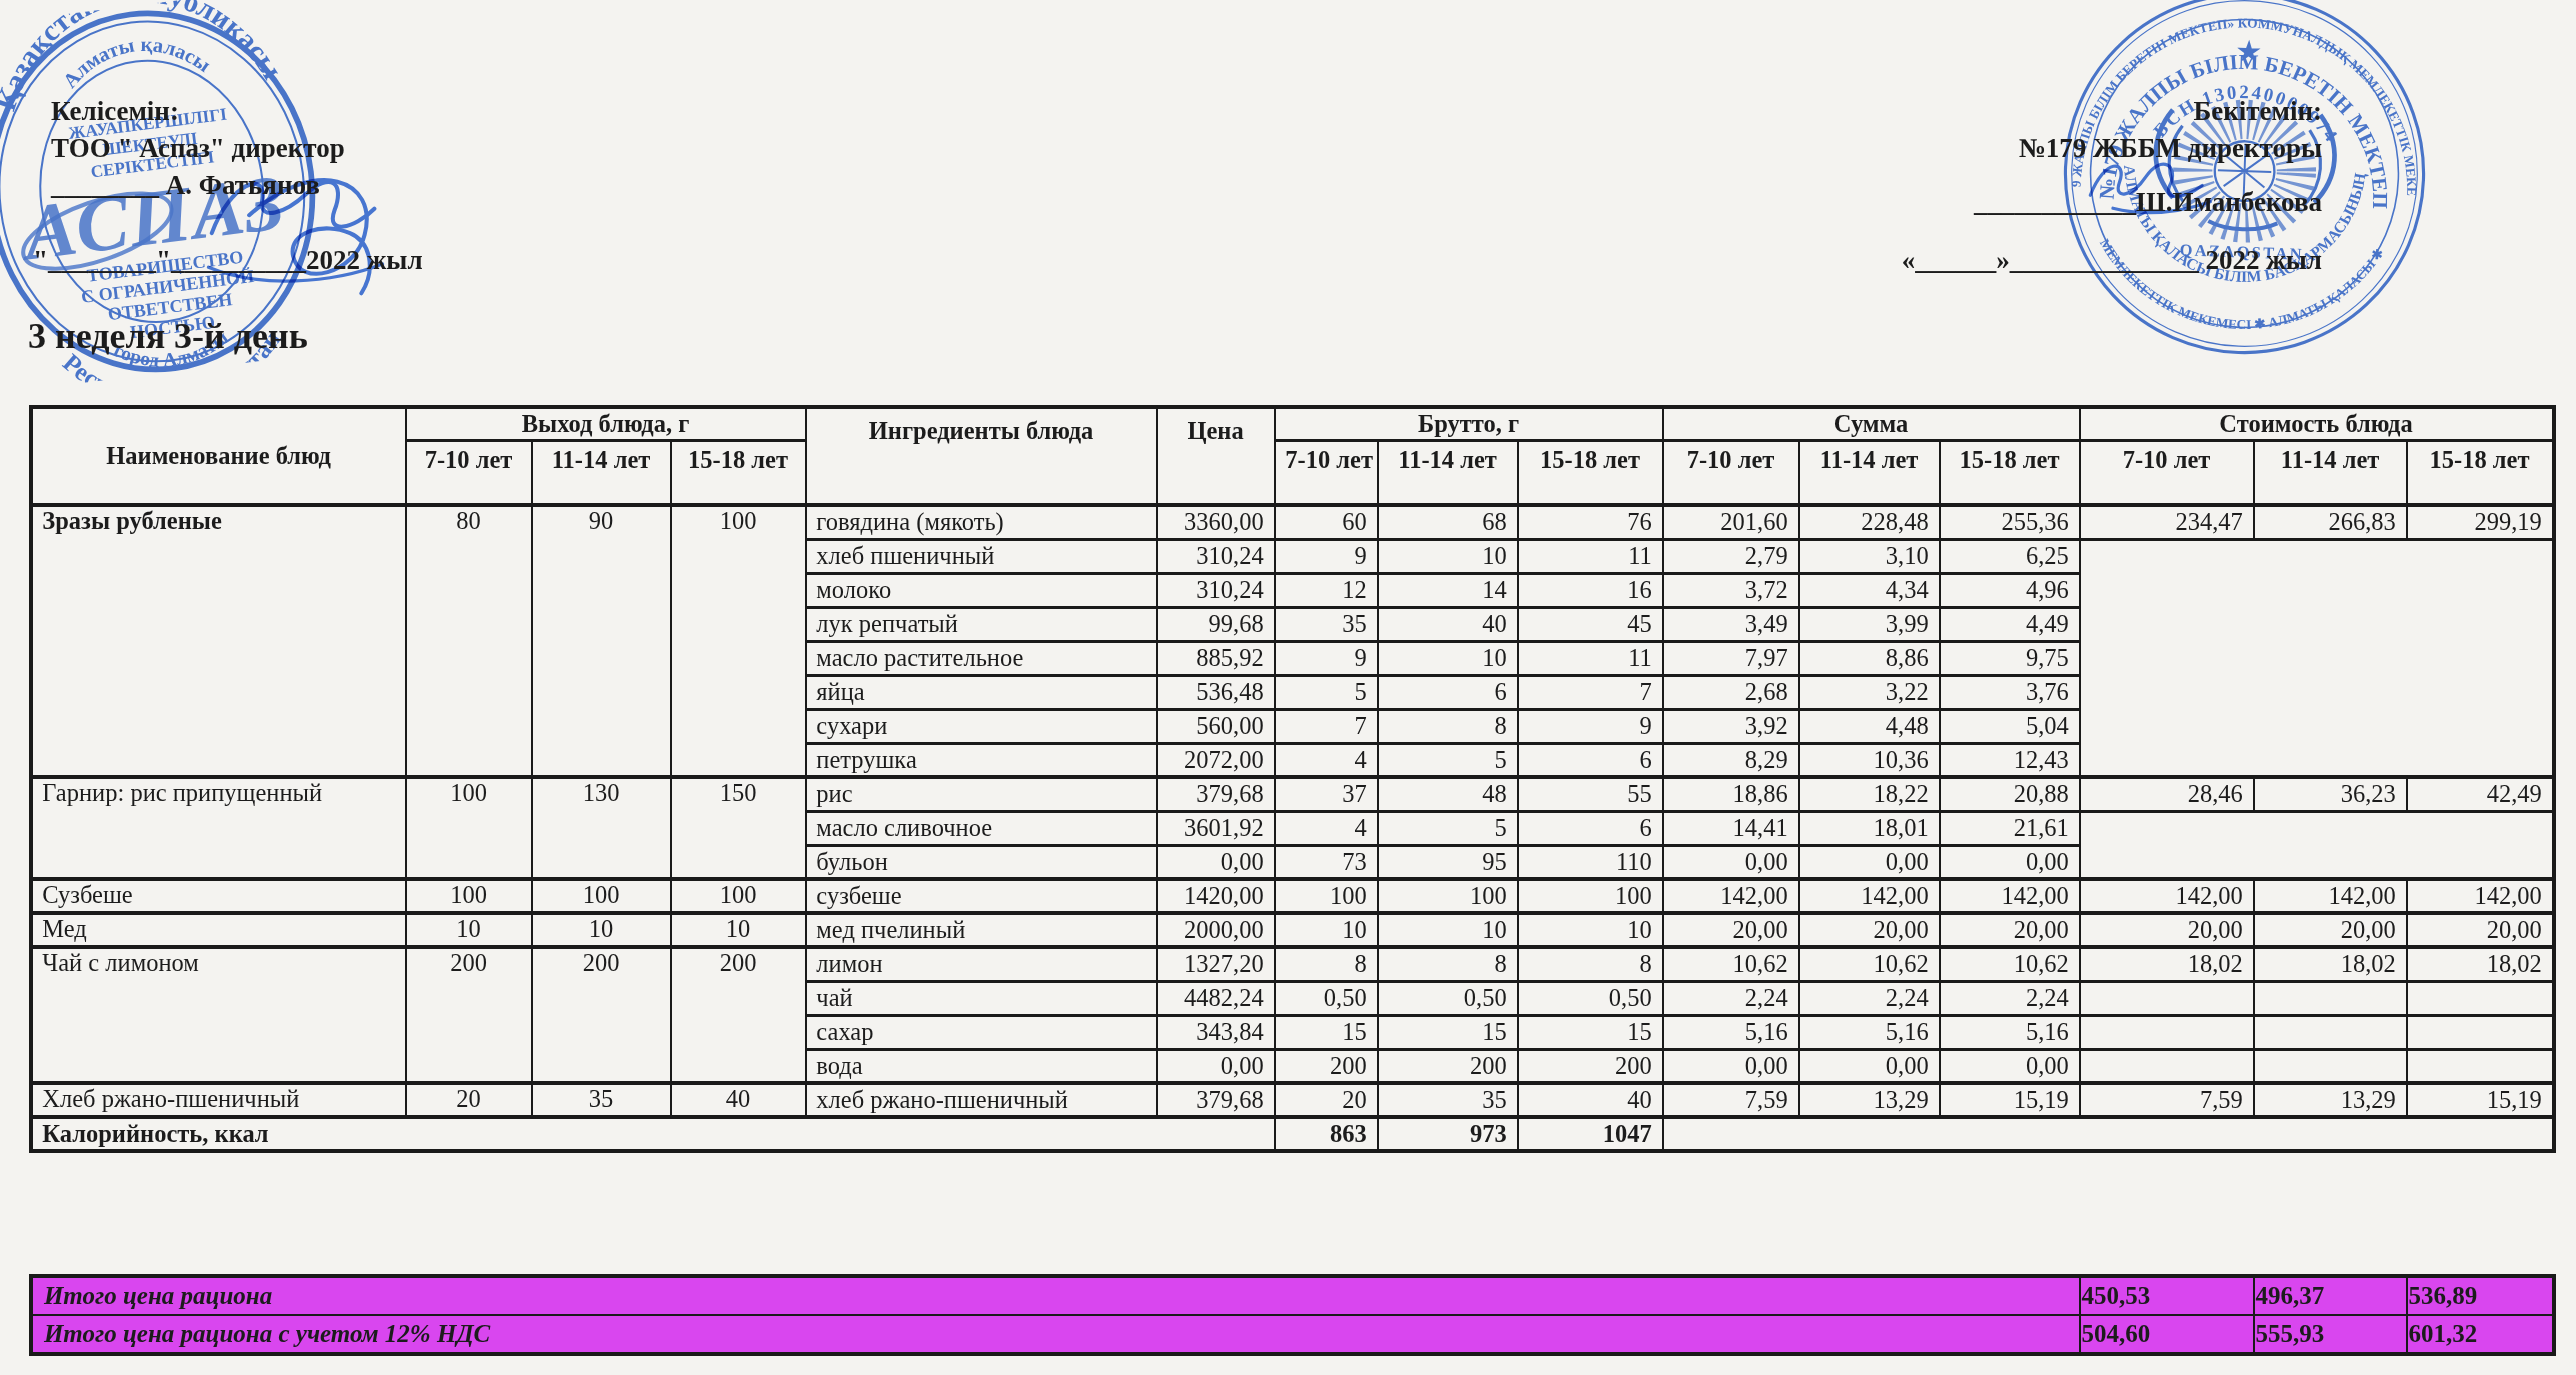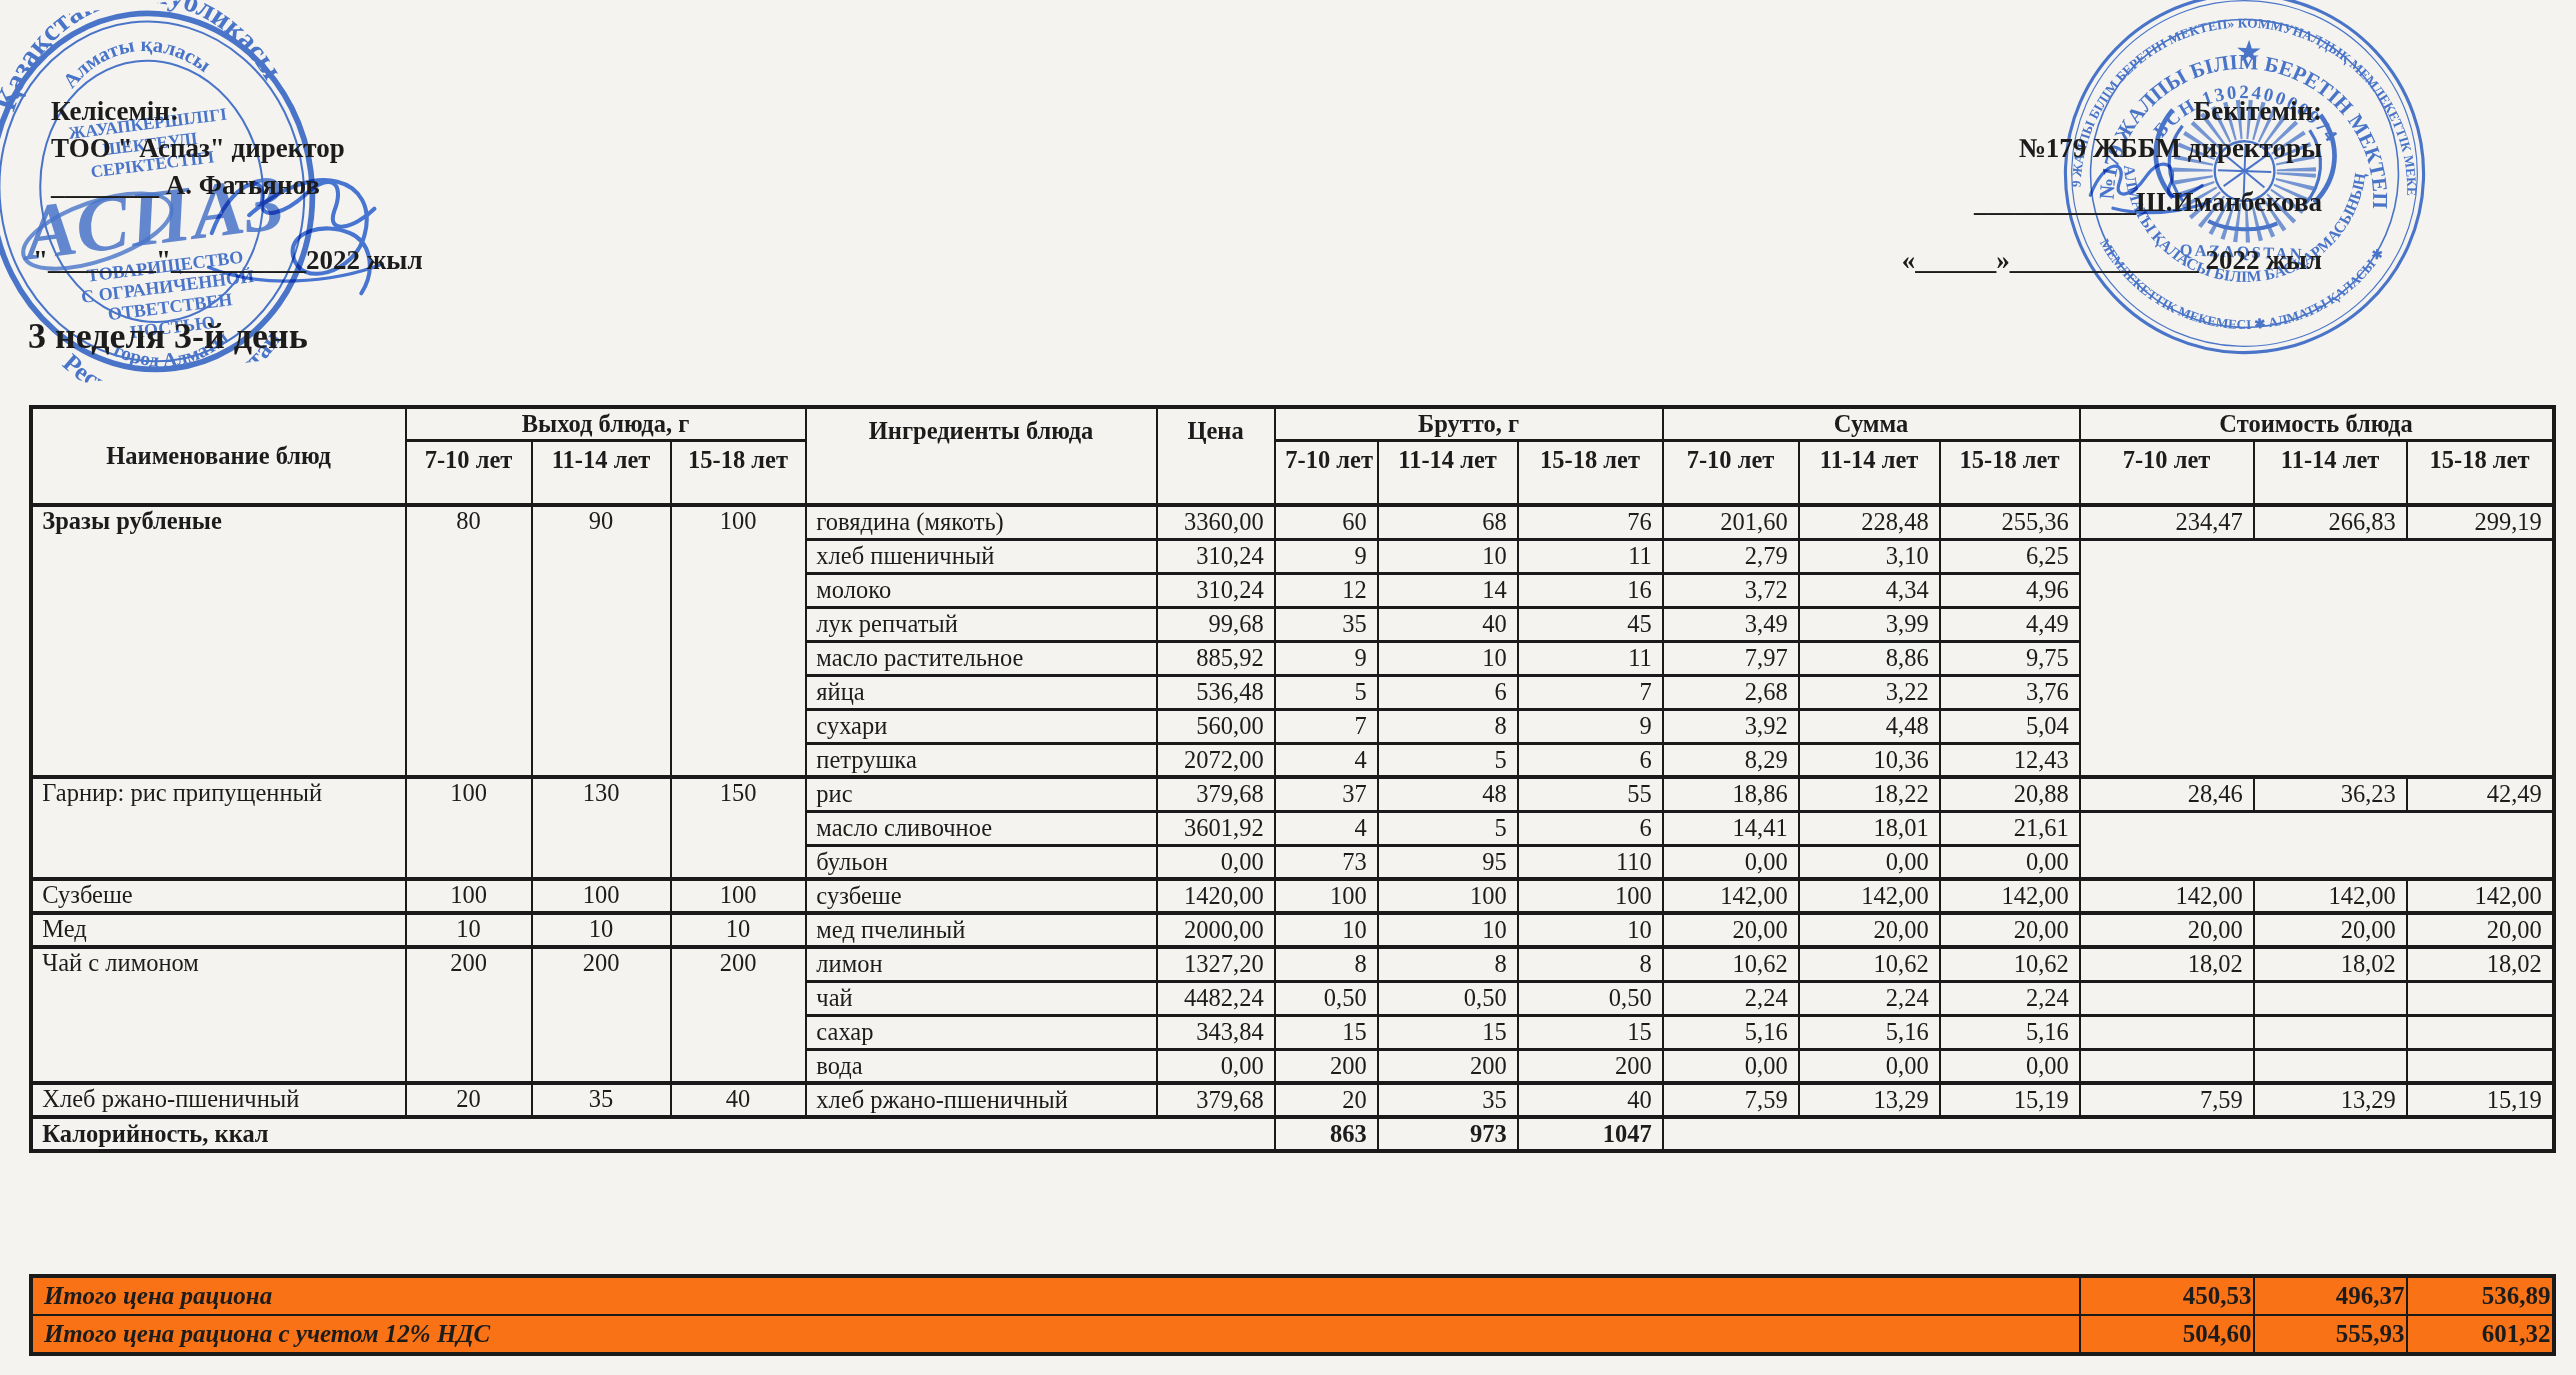--- a/index.html
+++ b/index.html
@@ -34,23 +34,23 @@
   .dish{vertical-align:top;text-align:left;padding-top:3.3px;}
   .out{vertical-align:top;text-align:center;padding-top:3.3px;}
   .ing{text-align:left;}
   .num{text-align:right;}
   .bold{font-weight:bold;}
   .cal{text-align:left;}
   .bt{border-top-width:4.9px !important;}
   .mergedempty{border-color:#1a1a1a;}
   
   #totals{left:28.5px;top:1274px;width:2523px;border:4.1px solid #1a1a1a;font-size:25px;}
-  #totals td{border:2.4px solid #1a1a1a;background:#f97316;height:34px;}
+  #totals td{border:2.4px solid #1a1a1a;background:#d946ef;height:34px;}
   .tlabel{font-style:italic;font-weight:bold;text-align:left;padding:0 11.4px;}
-  .tval{font-weight:bold;text-align:right;margin-left:38px;}
+  .tval{font-weight:bold;text-align:left;margin-left:38px;}
   svg text, svg textPath{font-family:"Liberation Serif",serif;}
 </style>
 </head>
 <body>
 
 <div class="page">
 
   <svg class="stamp stamp-left" viewBox="0 0 400 450">
     <defs>
       <path id="lsTop" d="M 32,250 A 173,205 0 1 1 368,250"></path>

